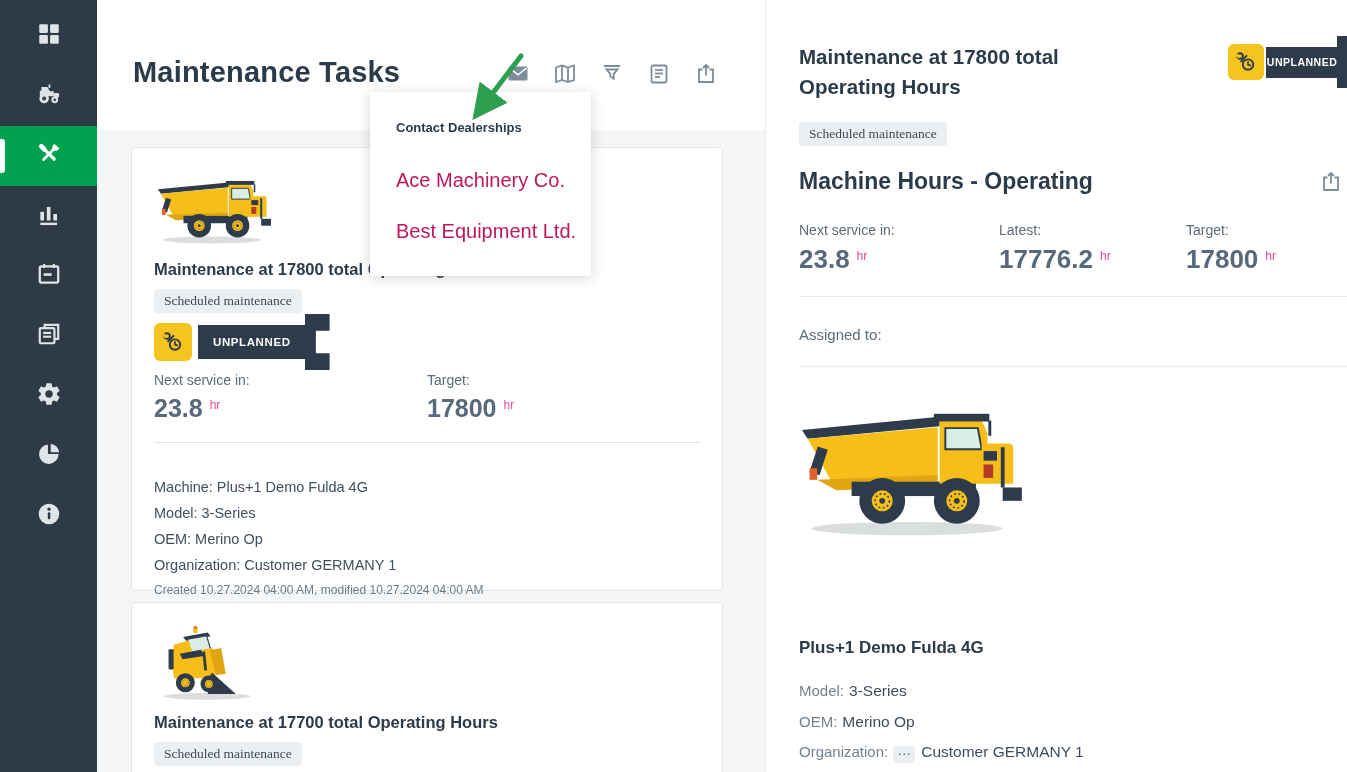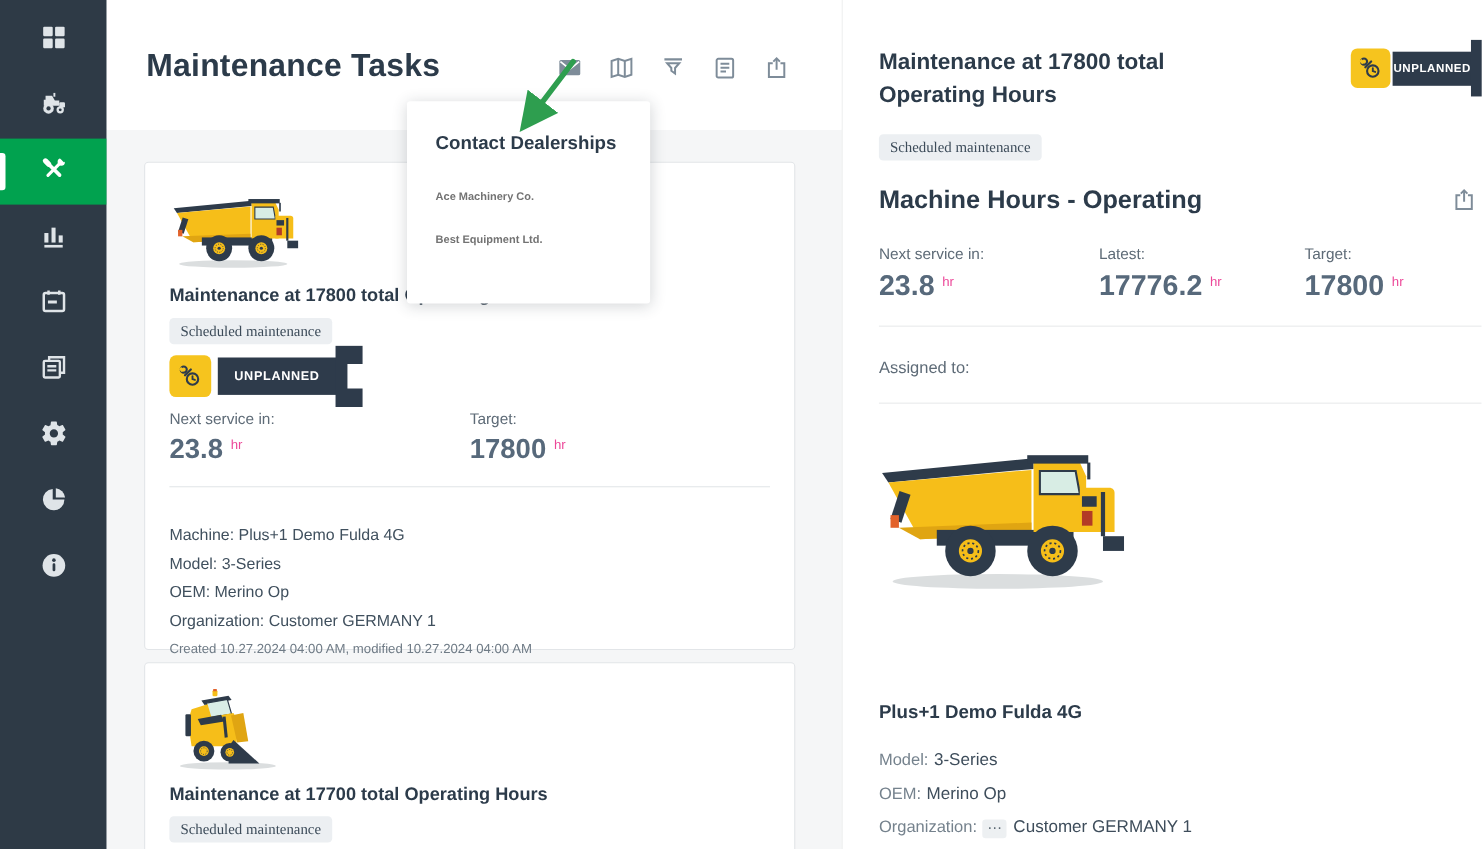--- a/index.html
+++ b/index.html
@@ -8,21 +8,21 @@
     position:relative; overflow:hidden; background:#fff;
     font-family:"Liberation Sans", sans-serif; color:#2C3B4A;
   }
   
   .sidebar { position:absolute; left:0; top:0; width:97px; height:772px; background:#2E3A46; padding-top:6px; }
   .side-item { height:60px; display:flex; align-items:center; justify-content:center; position:relative; }
   .side-item.active { background:#01A24F; }
   .side-item.active::before { content:""; position:absolute; left:0; top:13px; bottom:13px; width:5px; background:#fff; border-radius:0 3px 3px 0; }
   .side-item svg { width:26px; height:26px; }
   
-  .main-header { position:absolute; left:97px; top:0; width:668px; height:118px; background:#fff; z-index:5; }
+  .main-header { position:absolute; left:97px; top:12px; width:668px; height:118px; background:#fff; z-index:5; }
   .page-title { position:absolute; left:36px; top:44px; font-size:29px; font-weight:bold; color:#2C3B4A; letter-spacing:.2px; }
   .toolbar { position:absolute; left:408px; top:49px; display:flex; gap:22px; }
   .tool-btn { width:25px; height:26px; display:flex; align-items:center; justify-content:center; cursor:pointer; }
   .tool-btn svg { width:24px; height:24px; }
   
   .main-body { position:absolute; left:97px; top:118px; width:668px; height:654px; background:#F5F6F7; overflow:hidden; }
   .card { position:absolute; left:34px; width:592px; background:#fff; border:1px solid #E2E5E8; border-radius:4px; padding:16px 22px; }
   .card-1 { top:29px; height:444px; }
   .card-2 { top:484px; height:310px; }
   .card-illustration { height:86px; margin-bottom:10px; }
@@ -42,22 +42,22 @@
   .stat-value { margin-top:6px; font-size:25px; font-weight:bold; color:#57697B; }
   .stat-value .unit { font-size:12px; font-weight:normal; color:#ec4899; margin-left:7px; vertical-align:8px; }
   .card-divider { border-top:1px solid #E3E6E9; margin-top:19px; }
   .detail-list { margin-top:36px; }
   .detail-line { font-size:14.5px; color:#40505E; margin-bottom:10px; line-height:16px; }
   .detail-line .dl-label { margin-right:4px; }
   .meta-line { font-size:12px; color:#6F7B86; margin-top:2px; }
   
   .dropdown { position:absolute; left:370px; top:92px; width:221px; height:184px; background:#fff; border-radius:3px;
     box-shadow:0 2px 14px rgba(40,50,60,.20); z-index:30; padding:28px 0 0 26px; }
-  .dropdown-title { font-size:17px; font-weight:bold; color:#2C3B4A; }
-  .dropdown-item { font-size:10px; color:#737373; cursor:pointer;font-weight:bold; }
+  .dropdown-title { font-size:13px; font-weight:bold; color:#2C3B4A; }
+  .dropdown-item { font-size:20px; color:#be185d; cursor:pointer; }
   .dd-i1 { margin-top:34px; }
   .dd-i2 { margin-top:28px; }
   .pointer-arrow { position:absolute; left:420px; top:45px; z-index:40; }
   
   .panel { position:absolute; left:765px; top:0; width:582px; height:772px; background:#fff; border-left:1px solid #E9EBEC; }
   .panel-title { position:absolute; left:33px; top:42px; width:330px; font-size:20.5px; line-height:30px; font-weight:bold; color:#2C3B4A; }
   .panel-type-badge { position:absolute; left:33px; top:112px; }
   .panel-ribbon { position:absolute; left:462px; top:36px; display:flex; align-items:center; height:52px; }
   .panel-ribbon .ribbon-icon { width:36px; height:36px; }
   .panel-ribbon .ribbon-label { margin-left:2px; height:31px; padding:0 6px; width:72px; justify-content:center; font-size:10.5px; letter-spacing:.5px; }

